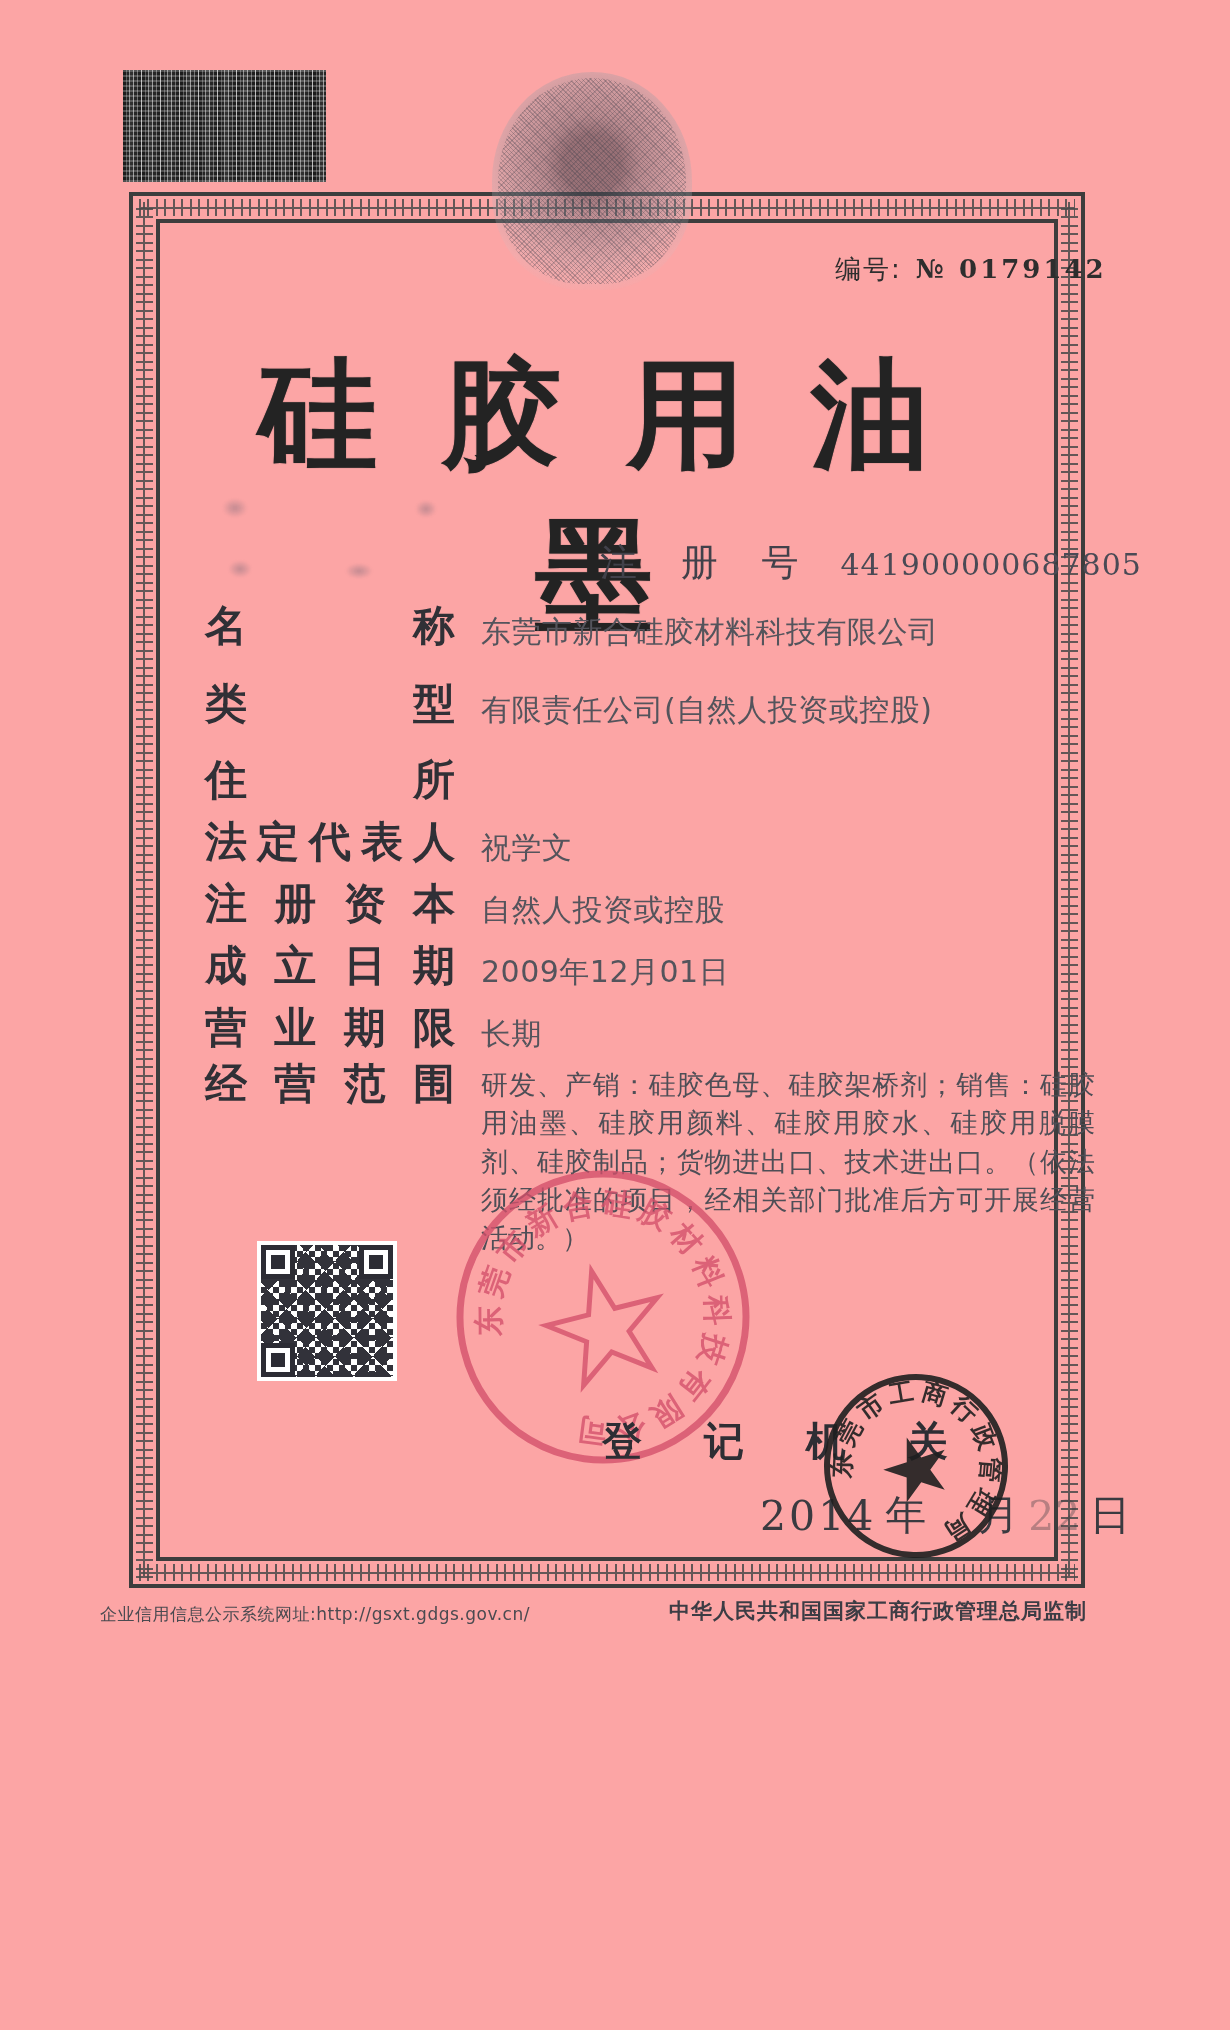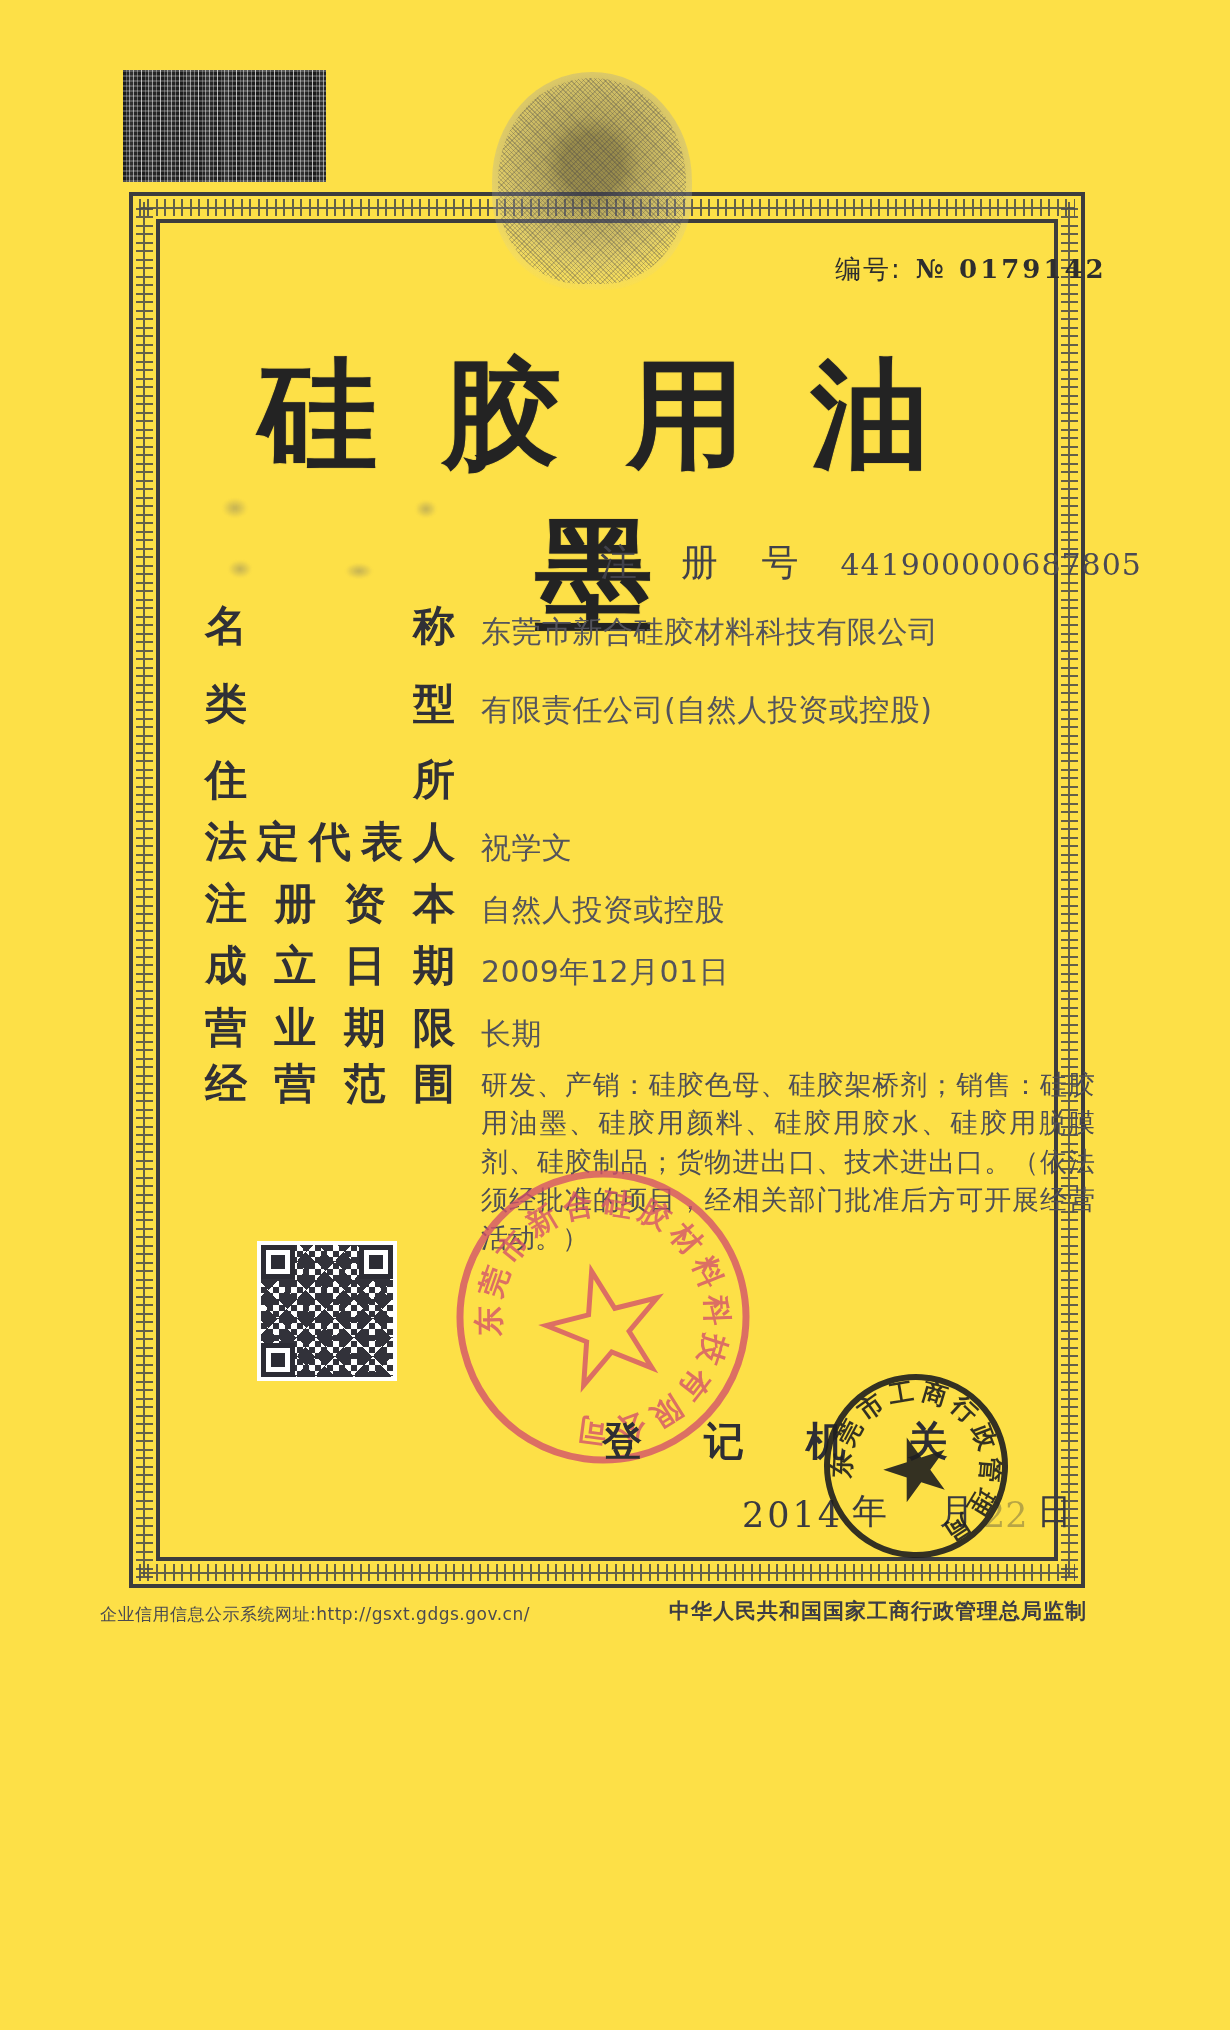--- a/index.html
+++ b/index.html
@@ -1,17 +1,17 @@
 <!DOCTYPE html>
 <html><head>
 <meta charset="utf-8">
 <style>
   html,body{margin:0;padding:0;}
   body{width:1230px;height:2030px;background:#ffffff;font-family:"DejaVu Sans",sans-serif;}
-  .page{position:relative;width:1230px;height:2030px;background:#fde047;overflow:hidden;}
+  .page{position:relative;width:1230px;height:2030px;background:#fca5a5;overflow:hidden;}
 
   
   .barcode{position:absolute;left:123px;top:70px;width:203px;height:112px;
     background:
       repeating-linear-gradient(0deg, rgba(255,255,255,.22) 0 2px, transparent 2px 5px),
       repeating-linear-gradient(90deg,#1c1c1c 0 3px,#5a5a5a 3px 4px,#242424 4px 6px,#8d8d8d 6px 7px,#303030 7px 10px,#9a9a9a 10px 11px,#262626 11px 14px,#6f6f6f 14px 15px,#1f1f1f 15px 18px,#bbb 18px 19px);
     filter:blur(.4px);}
 
   
   .emblem{position:absolute;left:492px;top:72px;width:200px;height:218px;z-index:5;
@@ -71,21 +71,21 @@
       repeating-conic-gradient(#32323a 0% 25%, transparent 0% 50%) 0 0/12px 12px;}
   .finder{position:absolute;width:34px;height:34px;border:5px solid #2c2c34;background:#fff;box-sizing:border-box;}
   .finder::after{content:"";position:absolute;left:5px;top:5px;width:14px;height:14px;background:#2c2c34;}
   .finder.tl{left:4px;top:4px;} .finder.tr{right:4px;top:4px;} .finder.bl{left:4px;bottom:4px;}
 
   
   .company-seal{position:absolute;left:448px;top:1162px;opacity:.78;transform:rotate(-14deg);}
   .registry-seal{position:absolute;left:816px;top:1366px;opacity:.9;transform:rotate(-18deg);}
 
   .registrar{position:absolute;left:602px;top:1414px;font-size:40px;font-weight:600;color:#2e2e34;letter-spacing:24px;}
-  .issue-date{position:absolute;left:742px;top:1488px;font-size:35px;color:#3a3a40;display:flex;align-items:flex-end;}
+  .issue-date{position:absolute;left:760px;top:1488px;font-size:41px;color:#3a3a40;display:flex;align-items:center;}
   .issue-date .year{font-family:"DejaVu Serif",serif;letter-spacing:3px;}
   .issue-date .unit{margin:0 9px;}
   .issue-date .gap{width:34px;}
   .issue-date .day{opacity:.35;font-family:"DejaVu Serif",serif;}
 
   
   .footer-left{position:absolute;left:100px;top:1603px;font-size:17px;color:#4a4a50;letter-spacing:.5px;}
   .footer-right{position:absolute;right:143px;top:1597px;font-size:21px;font-weight:600;color:#3c3c44;letter-spacing:1px;}
 </style>
 </head>

